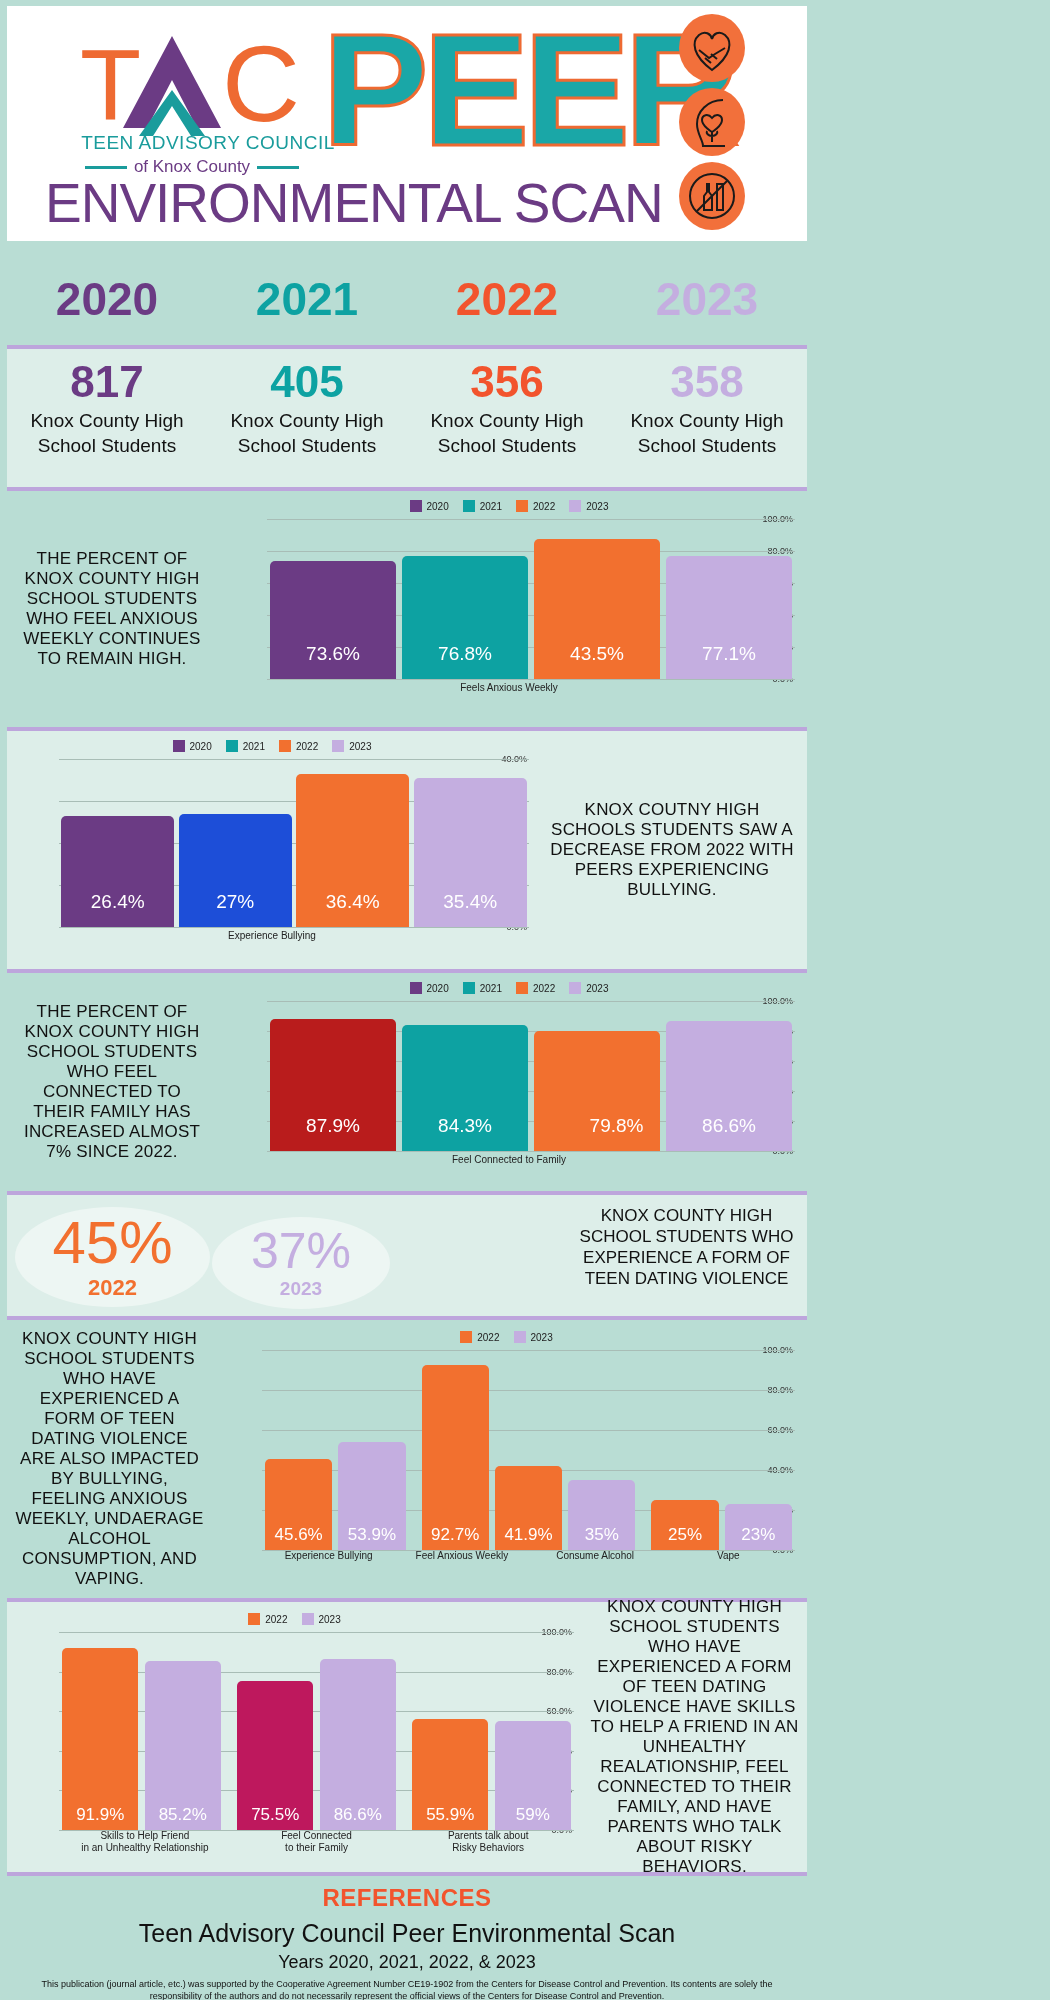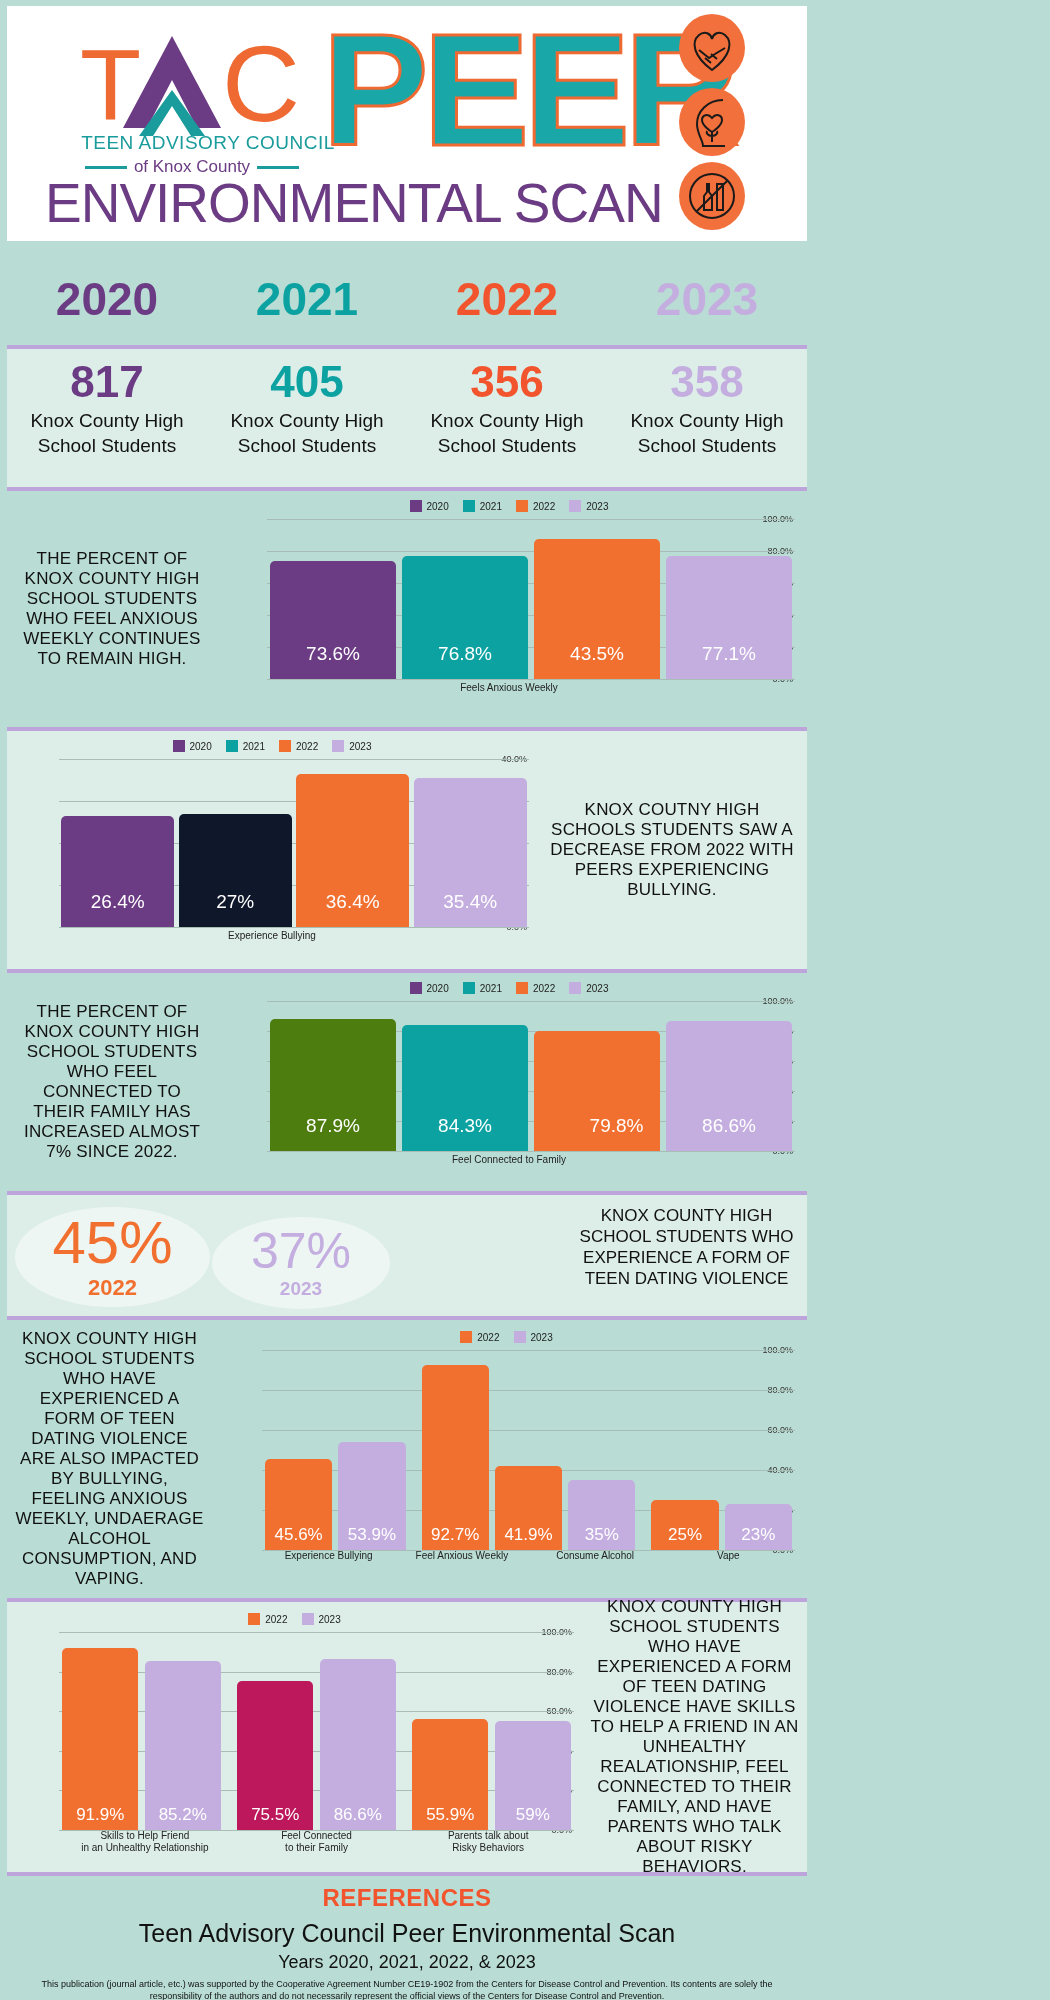--- a/index.html
+++ b/index.html
@@ -338,21 +338,21 @@
             <div class="grid-line" style="top: 42px;"></div>
             <div class="y-tick" style="top: 0px;">40.0%</div>
             <div class="grid-line" style="top: 0px;"></div>
             <div class="bars">
               <div class="bar-slot">
                 <div class="bar" style="height: 66%; background: rgb(107, 59, 132); width: 96%;">
                   <span class="bar-value">26.4%</span>
                 </div>
               </div>
               <div class="bar-slot">
-                <div class="bar" style="height: 67.5%; background: #0f172a; width: 96%; justify-content: center;">
+                <div class="bar" style="height: 67.5%; background: #1d4ed8; width: 96%; justify-content: center;">
                   <span class="bar-value">27%</span>
                 </div>
               </div>
               <div class="bar-slot">
                 <div class="bar" style="height: 91%; background: rgb(242, 112, 47); width: 96%;">
                   <span class="bar-value">36.4%</span>
                 </div>
               </div>
               <div class="bar-slot">
                 <div class="bar" style="height: 88.5%; background: rgb(196, 174, 224); width: 96%;">
@@ -397,21 +397,21 @@
             <div class="y-tick" style="top: 90px;">40.0%</div>
             <div class="grid-line" style="top: 90px;"></div>
             <div class="y-tick" style="top: 60px;">60.0%</div>
             <div class="grid-line" style="top: 60px;"></div>
             <div class="y-tick" style="top: 30px;">80.0%</div>
             <div class="grid-line" style="top: 30px;"></div>
             <div class="y-tick" style="top: 0px;">100.0%</div>
             <div class="grid-line" style="top: 0px;"></div>
             <div class="bars">
               <div class="bar-slot">
-                <div class="bar" style="height: 87.9%; background: #4d7c0f; width: 96%;">
+                <div class="bar" style="height: 87.9%; background: #b91c1c; width: 96%;">
                   <span class="bar-value">87.9%</span>
                 </div>
               </div>
               <div class="bar-slot">
                 <div class="bar" style="height: 84.3%; background: rgb(13, 162, 162); width: 96%;">
                   <span class="bar-value">84.3%</span>
                 </div>
               </div>
               <div class="bar-slot">
                 <div class="bar" style="height: 79.8%; background: rgb(242, 112, 47); width: 96%; padding-left: 39px;">

